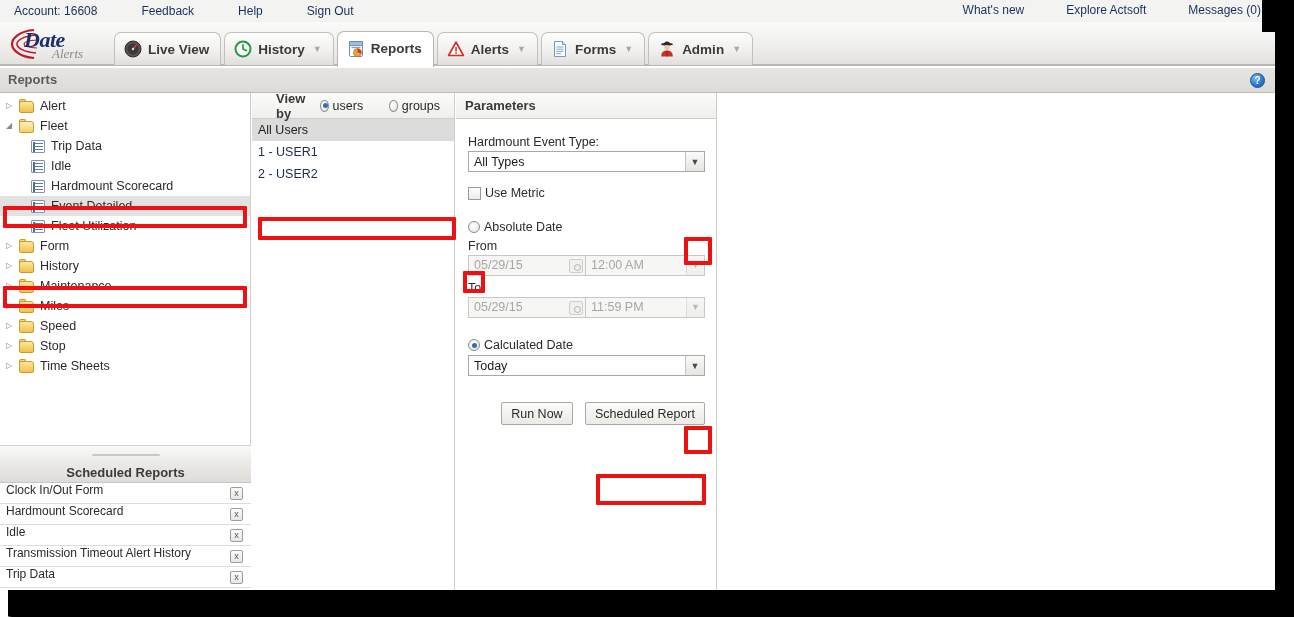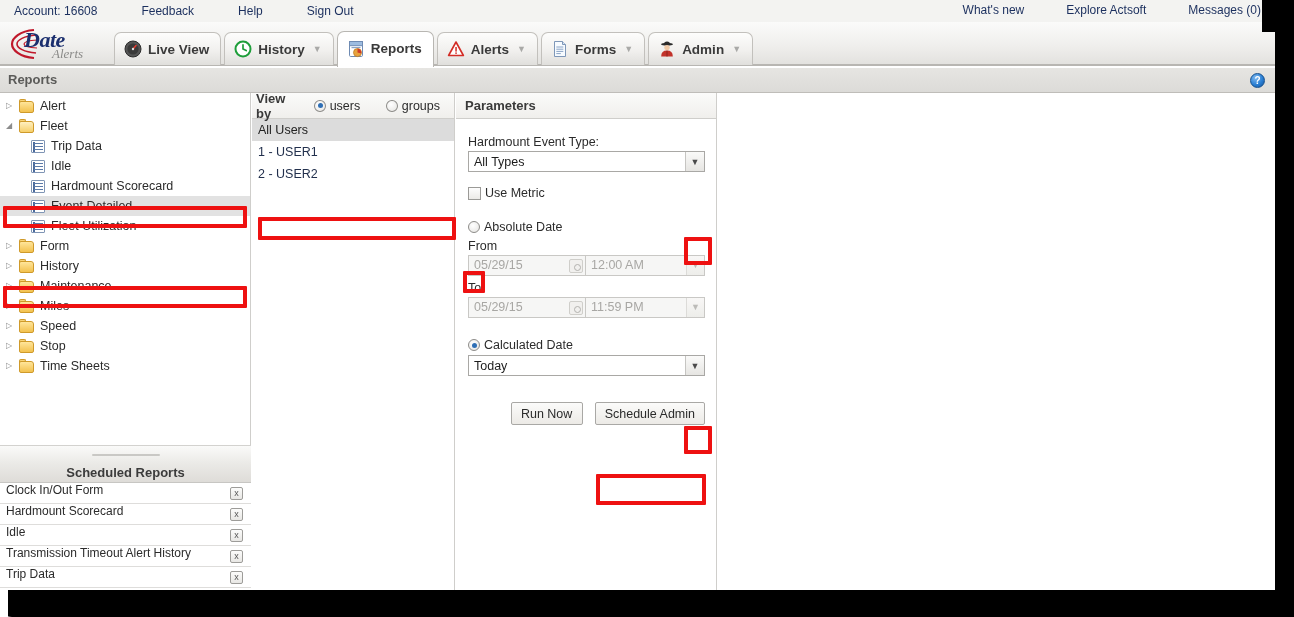--- a/index.html
+++ b/index.html
@@ -208,21 +208,21 @@
   
   .col-users {
     position: absolute; left: 252px; top: 0; width: 203px; height: 497px;
     background: #ffffff;
     border-right: 1px solid #cfcecb;
   }
   .viewby {
     height: 26px; display:flex; align-items:center; gap: 0;
     background: linear-gradient(to bottom,#fbfbfa,#f0efec);
     border-bottom: 1px solid #cfcecb;
-    padding-left: 4px;
+    padding-left: 24px;
     font-size: 13px; font-weight: bold; color: #3a3a3a;
   }
   .viewby .rlbl { font-weight: normal; color:#2b2b2b; font-size: 12.5px; margin-right: 14px; }
   .radio {
     display:inline-block; width: 12px; height: 12px; border-radius:50%;
     border:1px solid #8d8c89; background: radial-gradient(circle at 40% 35%, #ffffff, #e4e3e0);
     vertical-align: -2px; margin-right: 4px; margin-left: 12px; position:relative;
     cursor: pointer;
   }
   .radio.on::after {
@@ -715,21 +715,21 @@
           <span class="rl">Calculated Date</span>
         </div>
 
         <div class="combo" style="margin-top:3px;">
           <span>Today</span>
           <span class="arrowbtn">▼</span>
         </div>
 
         <div class="btn-row">
           <div class="btn">Run Now</div>
-          <div class="btn">Schedule Admin</div>
+          <div class="btn">Scheduled Report</div>
         </div>
 
       </div>
     </div>
 
     <div class="col-empty"></div>
 
     <div class="redbox" id="rb0" style="left: 3px; top: 113px; width: 244px; height: 22px; border-color: rgb(238, 17, 17);"></div>
     <div class="redbox" id="rb1" style="left: 3px; top: 193px; width: 244px; height: 22px; border-color: rgb(238, 17, 17);"></div>
     <div class="redbox" id="rb2" style="left: 258px; top: 124px; width: 198px; height: 23px; border-color: rgb(238, 17, 17);"></div>

